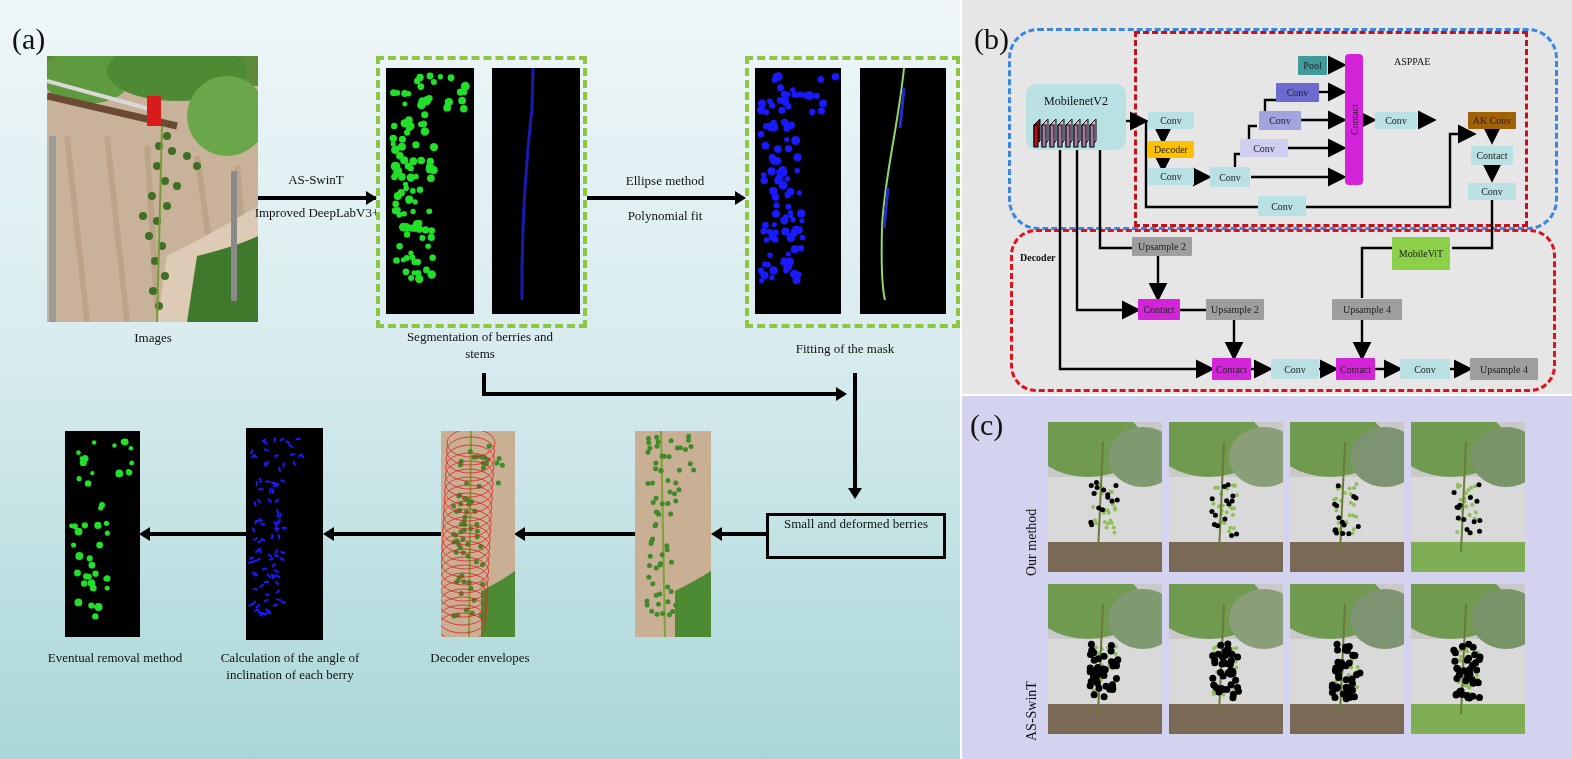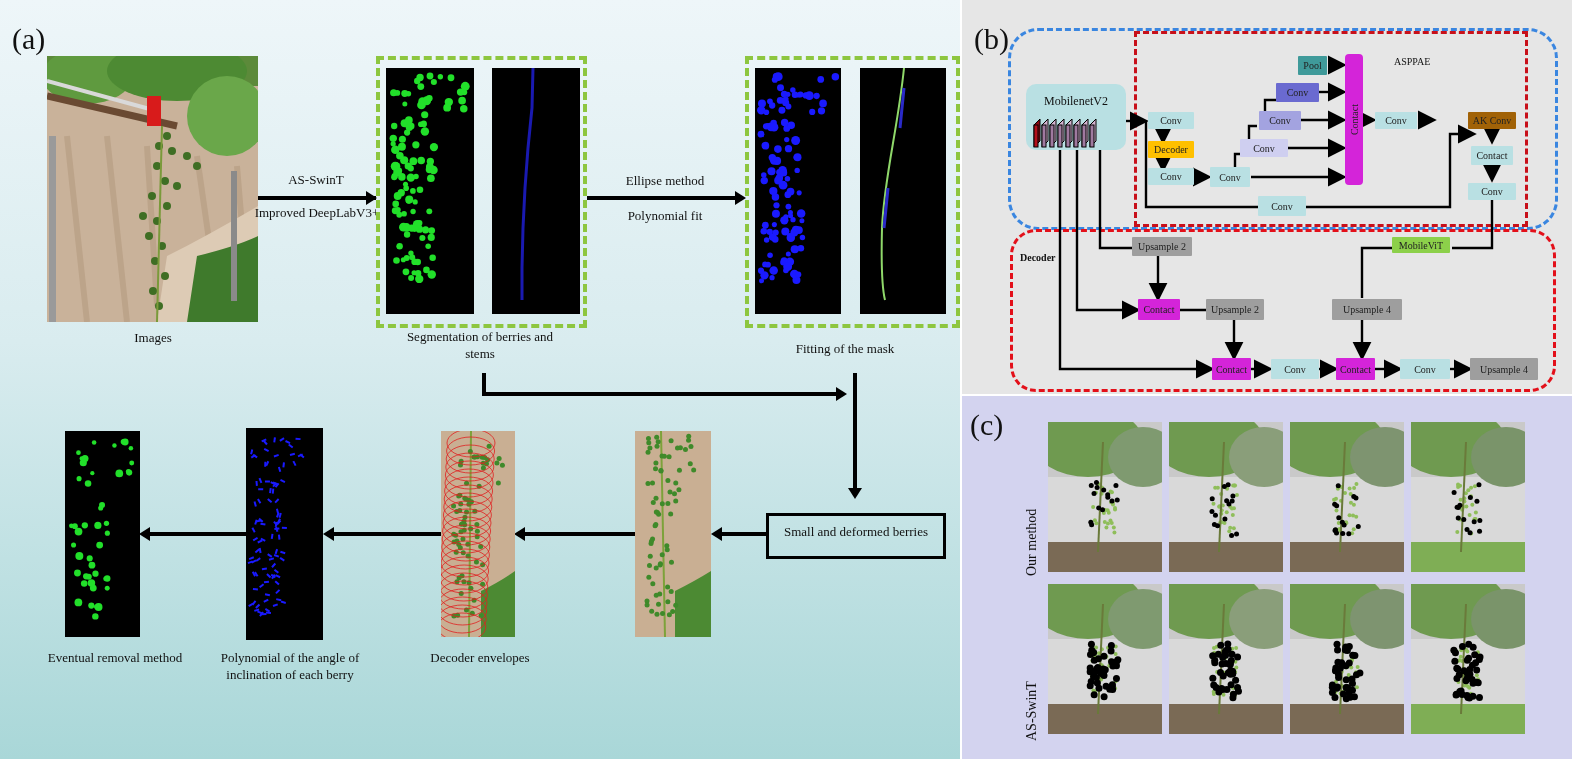--- a/index.html
+++ b/index.html
@@ -9,21 +9,21 @@
   #panel-b{left:962px;top:0;width:610px;height:394px;background:#e6e6e6;}
   #panel-c{left:962px;top:396px;width:610px;height:363px;background:#d3d3ef;}
   .plabel{font-size:30px;font-family:"Liberation Serif",serif;}
   .cap{font-size:13px;text-align:center;line-height:17px;}
   .mask{background:#000;}
   .dash-green{border:4px dashed #8dc63f;}
   .photo{overflow:hidden;}
   svg{display:block;}
   .box{position:absolute;display:flex;align-items:center;justify-content:center;font-size:10px;border-radius:1px;color:#222;}
   .small-lbl{font-size:10px;font-weight:bold;}
-  .flowbox{border:3px solid #000;background:transparent;font-size:13px;display:flex;align-items:flex-start;justify-content:center;padding-top:8px;box-sizing:border-box;}
+  .flowbox{border:3px solid #000;background:transparent;font-size:13px;display:flex;align-items:flex-start;justify-content:center;box-sizing:border-box;}
   .vlabel{writing-mode:vertical-rl;transform:rotate(180deg);font-size:14px;}
 </style>
 </head>
 <body>
 
 <div id="panel-a" class="abs">
   <div class="abs plabel" style="left:12px;top:22px;">(a)</div>
 
   <div class="abs photo" style="left:47px;top:56px;width:211px;height:266px;">
     <svg width="211" height="266">
@@ -616,21 +616,21 @@
         <line x1="32.65547839506173" y1="26.874228395061728" x2="27.924846614910443" y2="28.493216647218826" stroke="#1a1aff" stroke-width="2"></line>
         <line x1="19.974675282921815" y1="184.59876543209876" x2="24.965059307304855" y2="184.90871266822538" stroke="#1a1aff" stroke-width="2"></line>
         <line x1="33.50353652263375" y1="161.90663580246914" x2="29.932143769010857" y2="165.40594341960855" stroke="#1a1aff" stroke-width="2"></line>
         <line x1="19.36593364197531" y1="33.797839506172835" x2="19.174209910641608" y2="38.794162355113194" stroke="#1a1aff" stroke-width="2"></line>
         <line x1="32.6220228909465" y1="55.27237654320988" x2="29.516674504322687" y2="59.19115331634877" stroke="#1a1aff" stroke-width="2"></line>
         <line x1="13.16998135288066" y1="121.33024691358024" x2="9.38646719408919" y2="124.59904189189021" stroke="#1a1aff" stroke-width="2"></line>
         <line x1="28.099305555555556" y1="126.97145061728395" x2="32.811410613739135" y2="128.64359472609777" stroke="#1a1aff" stroke-width="2"></line>
         <line x1="29.51416216563786" y1="147.195987654321" x2="34.06452682430842" y2="149.2682283433149" stroke="#1a1aff" stroke-width="2"></line>
       </svg>
   </div>
-  <div class="abs cap" style="left:215px;top:649px;width:150px;">Polynomial of the angle of inclination of each berry</div>
+  <div class="abs cap" style="left:215px;top:649px;width:150px;">Calculation of the angle of inclination of each berry</div>
 
   <div class="abs" style="left:150px;top:532px;width:96px;height:4px;background:#000;"></div>
   <div class="abs" style="left:139px;top:527px;width:0;height:0;border-right:11px solid #000;border-top:7px solid transparent;border-bottom:7px solid transparent;"></div>
 
   <div class="abs mask" style="left:65px;top:431px;width:75px;height:206px;">
     <svg id="removal-green" width="75" height="206">
         <circle cx="35.69586934156379" cy="77.00385802469137" r="2.5446073388203017" fill="#22e02a"></circle>
         <circle cx="13.37755401234568" cy="171.39506172839506" r="3.868089849108368" fill="#22e02a"></circle>
         <circle cx="21.100442386831276" cy="145.3695987654321" r="3.075831618655693" fill="#22e02a"></circle>
         <circle cx="37.04786779835391" cy="73.92746913580247" r="3.0011659807956104" fill="#22e02a"></circle>
@@ -768,21 +768,21 @@
   <div class="box" style="left:383px;top:54px;width:18px;height:131px;background:#d424d9;border-radius:4px;">
     <span class="vlabel" style="font-size:10px;">Contact</span>
   </div>
   <div class="box" style="left:413px;top:112px;width:42px;height:17px;background:#b9e0e3;">Conv</div>
   <div class="box" style="left:506px;top:112px;width:48px;height:17px;background:#a16207;">AK Conv</div>
   <div class="box" style="left:509px;top:146px;width:42px;height:19px;background:#b9e0e3;">Contact</div>
   <div class="box" style="left:506px;top:183px;width:48px;height:17px;background:#b9e0e3;">Conv</div>
   <div class="box" style="left:296px;top:196px;width:48px;height:20px;background:#b9e0e3;">Conv</div>
 
   <div class="box" style="left:170px;top:237px;width:60px;height:19px;background:#9e9e9e;">Upsample 2</div>
-  <div class="box" style="left:430px;top:237px;width:58px;height:16px;background:#8cd04a;">MobileViT</div>
+  <div class="box" style="left:430px;top:237px;width:58px;height:33px;background:#8cd04a;">MobileViT</div>
   <div class="box" style="left:176px;top:299px;width:42px;height:21px;background:#d424d9;">Contact</div>
   <div class="box" style="left:244px;top:299px;width:58px;height:21px;background:#9e9e9e;">Upsample 2</div>
   <div class="box" style="left:370px;top:299px;width:70px;height:21px;background:#9e9e9e;">Upsample  4</div>
   <div class="box" style="left:250px;top:358px;width:39px;height:22px;background:#d424d9;">Contact</div>
   <div class="box" style="left:309px;top:359px;width:48px;height:20px;background:#b9e0e3;">Conv</div>
   <div class="box" style="left:374px;top:358px;width:39px;height:22px;background:#d424d9;">Contact</div>
   <div class="box" style="left:438px;top:359px;width:50px;height:20px;background:#b9e0e3;">Conv</div>
   <div class="box" style="left:508px;top:358px;width:68px;height:22px;background:#9e9e9e;">Upsample  4</div>
 </div>
 

